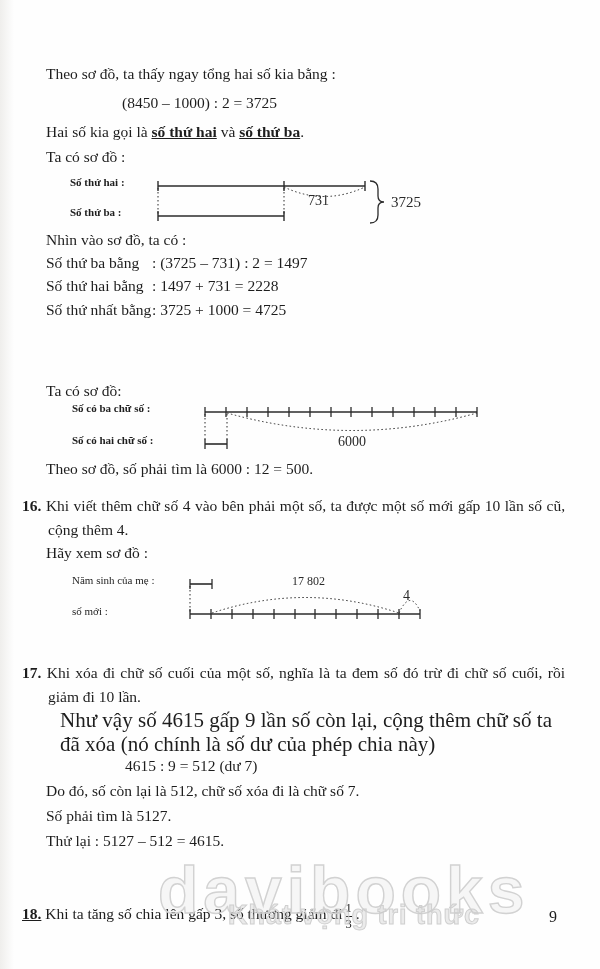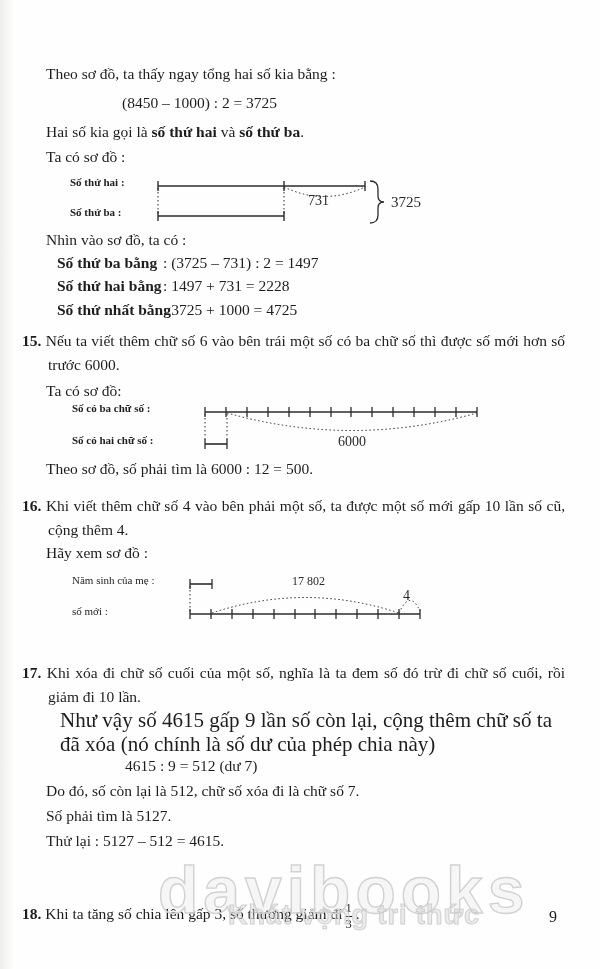--- a/index.html
+++ b/index.html
@@ -1,26 +1,26 @@
 <!DOCTYPE html>
 <html><head>
 <meta charset="utf-8">
 <style>
   html,body{margin:0;padding:0;}
   body{width:600px;height:969px;background:#ffffff;font-family:"Liberation Serif","DejaVu Serif",serif;}
   .page{position:relative;width:600px;height:969px;background:#fefefe;overflow:hidden;color:#1d1d1d;}
   .page::before{content:"";position:absolute;left:0;top:0;width:14px;height:969px;
     background:linear-gradient(to right,#efeeec,rgba(255,255,255,0));pointer-events:none;}
   .ln{position:absolute;white-space:nowrap;font-size:15.5px;line-height:20px;}
-  .b{font-weight:bold;}
+  .b{font-weight:bold;text-decoration:underline;}
   .item{position:absolute;left:22px;width:517px;text-align:justify;font-size:15.5px;line-height:23.5px;
     padding-left:26px;text-indent:-26px;}
   .item .num{font-weight:bold;}
   .para{position:absolute;left:60px;width:492px;text-align:justify;font-size:21px;line-height:24px;}
-  .res-label{display:inline-block;width:106px;font-weight:bold;margin-left:11px;}
+  .res-label{display:inline-block;width:106px;font-weight:normal;}
   .diag{position:absolute;}
   .diag svg{position:absolute;left:0;top:0;}
   .dlabel{position:absolute;font-size:11px;white-space:nowrap;font-weight:bold;}
   .dlabel.reg{font-weight:normal;}
   .dnum{position:absolute;font-size:14px;white-space:nowrap;color:#2a2a2a;}
   .frac{display:inline-block;vertical-align:-9px;text-align:center;font-size:12.5px;line-height:1.05;margin-left:3px;margin-top:40px;}
   .frac .fbar{display:block;border-top:1.2px solid #1d1d1d;height:0;margin:1px 0;}
   .watermark-brand{position:absolute;left:158px;top:852px;font-family:"Liberation Sans","DejaVu Sans",sans-serif;
     font-size:66px;font-weight:bold;letter-spacing:5px;color:rgba(190,190,190,0.12);
     -webkit-text-stroke:1.4px #d2d2d2;}
@@ -58,21 +58,20 @@
     <div class="dlabel" style="left:0px;top:34px">Số thứ ba :</div>
     <div class="dnum" style="left:238px;top:21px">731</div>
     <div class="dnum" style="left:321px;top:22px;font-size:15px">3725</div>
   </div>
 
   <div class="ln" style="left:46px;top:230px">Nhìn vào sơ đồ, ta có :</div>
   <div class="ln" style="left:46px;top:253px"><span class="res-label">Số thứ ba bằng</span><span>: (3725 – 731) : 2 = 1497</span></div>
   <div class="ln" style="left:46px;top:276px"><span class="res-label">Số thứ hai bằng</span><span>: 1497 + 731 = 2228</span></div>
   <div class="ln" style="left:46px;top:300px"><span class="res-label">Số thứ nhất bằng</span><span>: 3725 + 1000 = 4725</span></div>
 
-  <div class="item" style="top:329px"><span class="num">15.</span> <span>Nếu ta viết thêm chữ số 6 vào bên trái một số có ba chữ số thì được số mới hơn số trước 6000.</span></div>
   <div class="ln" style="left:46px;top:381px">Ta có sơ đồ:</div>
 
   <div class="diag" style="left:70px;top:396px;width:440px;height:60px">
     <svg width="440" height="60">
       <line x1="135" y1="16" x2="407" y2="16" stroke-width="1.6"></line>
       <line x1="135" y1="11" x2="135" y2="21" stroke-width="1.3"></line>
       <line x1="156" y1="11" x2="156" y2="21" stroke-width="1.3"></line>
       <line x1="177" y1="11" x2="177" y2="21" stroke-width="1.3"></line>
       <line x1="198" y1="11" x2="198" y2="21" stroke-width="1.3"></line>
       <line x1="219" y1="11" x2="219" y2="21" stroke-width="1.3"></line>

